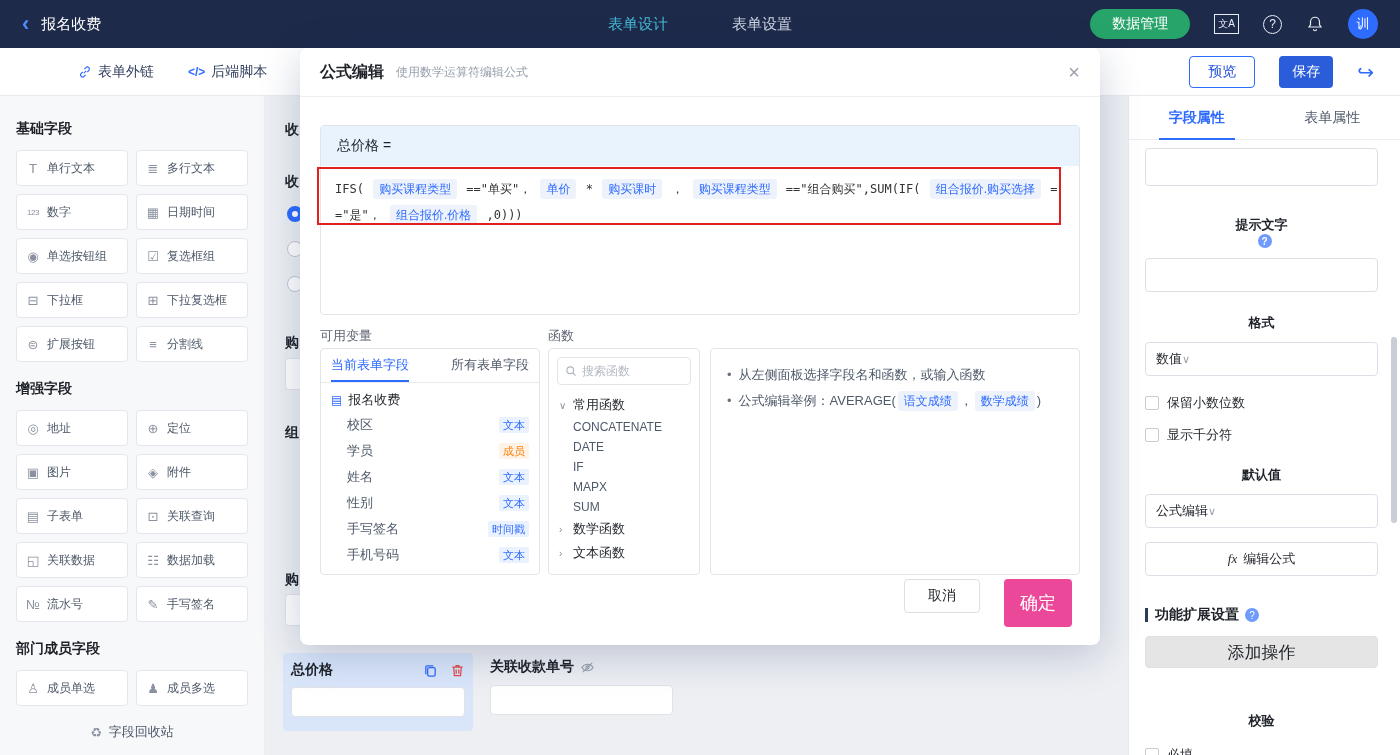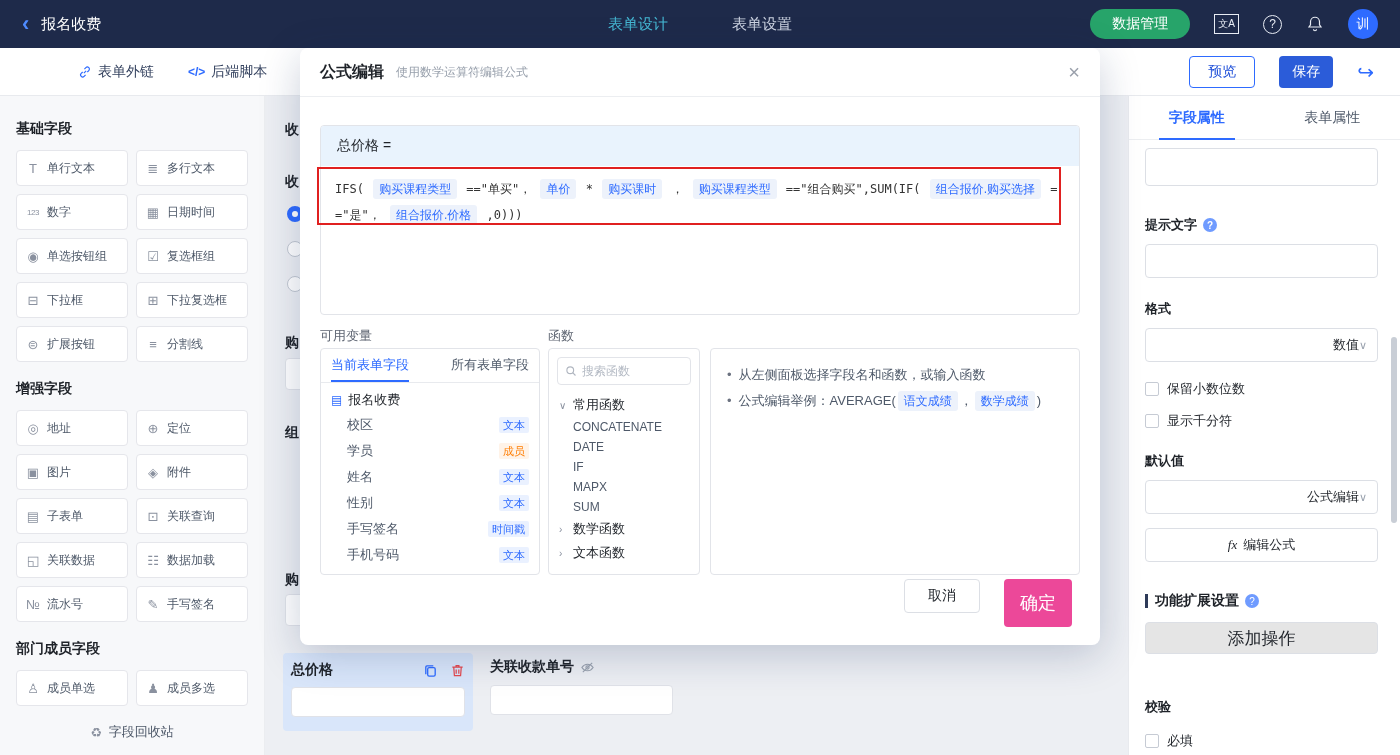--- a/index.html
+++ b/index.html
@@ -59,23 +59,23 @@
 
   
   .sidebar-right { position:absolute; top:96px; right:0; width:272px; bottom:0; background:#fff; border-left:1px solid #e8eaee; z-index:1; }
   .pr-tabs { height:44px; border-bottom:1px solid #eceef1; display:flex; }
   .pr-tab { flex:1; display:flex; align-items:center; justify-content:center; font-size:14px; color:#4e5969; cursor:pointer; position:relative; }
   .pr-tab.active { color:#2e6bff; font-weight:bold; }
   .pr-tab.active::after { content:""; position:absolute; bottom:-1px; left:30px; right:30px; height:2px; background:#2e6bff; }
   .pr-body { padding:8px 22px 0 16px; }
   .pr-input { width:100%; height:38px; border:1px solid #dcdfe5; border-radius:4px; background:#fff; outline:none; padding:0 10px; font-size:13px; }
   .pr-input.h34 { height:34px; }
-  .pr-label { display:flex; align-items:center; font-size:13px; font-weight:bold; color:#1f2329; }
+  .pr-label { display:flex; align-items:center; font-size:13px; font-weight:bold; color:#1f2329;flex-direction:column; }
   .help-ic { display:inline-flex; width:14px; height:14px; border-radius:50%; background:#6f9bff; color:#fff; font-size:10px; align-items:center; justify-content:center; margin-left:6px; cursor:pointer; flex:none; }
-  .pr-select { width:100%; height:34px; border:1px solid #dcdfe5; border-radius:4px; background:#fff; display:flex; align-items:center; justify-content:flex-end; padding:0 10px; font-size:13px; color:#1f2329; cursor:pointer; }
+  .pr-select { width:100%; height:34px; border:1px solid #dcdfe5; border-radius:4px; background:#fff; display:flex; align-items:center; justify-content:flex-start; padding:0 10px; font-size:13px; color:#1f2329; cursor:pointer; }
   .chev { color:#9aa2ae; font-size:11px; }
   .cb-row { display:flex; align-items:center; gap:8px; font-size:13px; color:#1f2329; cursor:pointer; }
   .cb { width:14px; height:14px; border:1px solid #c6cbd4; border-radius:2px; background:#fff; flex:none; position:relative; }
   .fx-btn { width:100%; height:34px; border:1px solid #dcdfe5; border-radius:4px; background:#fff; display:flex; align-items:center; justify-content:center; gap:6px; font-size:13px; color:#1f2329; cursor:pointer; }
   .fx-sym { font-style:italic; font-family:"Liberation Serif",serif; font-size:13px; color:#1f2329; }
   .ext-head { display:flex; align-items:center; }
   .ext-bar { width:3px; height:14px; background:#2e3a59; margin-right:7px; }
   .ext-title { font-size:14px; font-weight:bold; }
   .add-btn { width:100%; height:32px; border:1px solid #dcdfe5; border-radius:4px; background:#e5e5e5; font-size:17px; color:#1f2329; cursor:pointer; } .mt10{margin-top:10px;} .mt12{margin-top:12px;} .mt14{margin-top:14px;}
   .mt16{margin-top:16px;} .mt18{margin-top:18px;} .mt22{margin-top:22px;} .mt30{margin-top:30px;} .mt44{margin-top:44px;}

